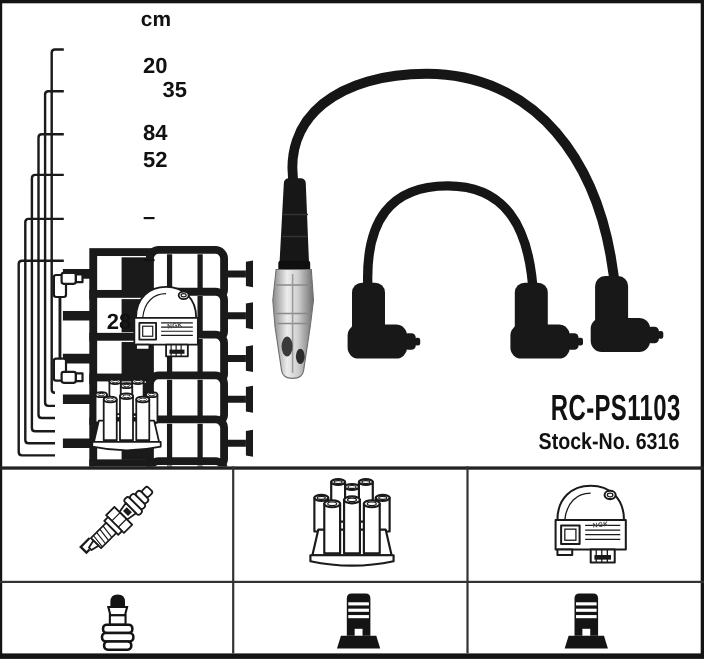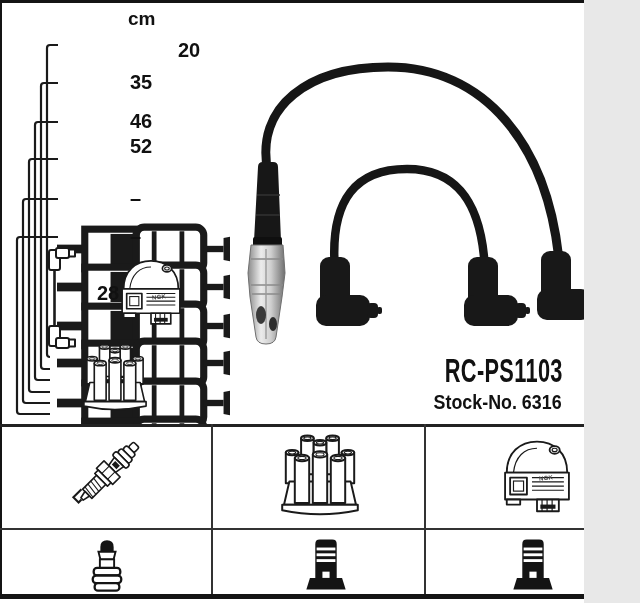--- a/index.html
+++ b/index.html
@@ -1,28 +1,28 @@
 <!DOCTYPE html>
 <html><head>
 <meta charset="utf-8">
 <style>
   html,body{margin:0;padding:0;background:#e8e8e8;}
   .stage{
-    position:relative;width:584px;height:603px;background:#ffffff;
+    position:relative;width:640px;height:603px;background:#ffffff;
     font-family:"Liberation Sans", sans-serif;color:#111;overflow:hidden;
   }
   .bar{position:absolute;background:#141414;}
   .bar-top{left:0;top:0;width:640px;height:3px;}
   .bar-left{left:0;top:0;width:2px;height:598px;}
   .bar-right{left:637px;top:0;width:3px;height:598px;}
   .bar-bottom{left:0;top:594px;width:640px;height:5px;}
 
   .unit-label{position:absolute;left:128px;top:9px;font-size:19px;font-weight:bold;line-height:19px;}
   .len-label{position:absolute;left:130px;width:40px;font-size:20px;font-weight:bold;line-height:20px;}
-  .len-0{top:40px;margin-left:48px;} .len-1{top:72px;} .len-2{top:111px;}
+  .len-0{top:50px;} .len-1{top:72px;text-align:right;} .len-2{top:111px;}
   .len-3{top:136px;} .len-4{top:188px;} .len-5{top:226px;}
   .len-28{position:absolute;left:68px;top:283px;font-size:20px;font-weight:bold;line-height:20px;margin-left:29px;}
 
   svg.schematic{position:absolute;left:0;top:0;}
   svg.photo{position:absolute;left:230px;top:45px;}
 
   .part-number{
     position:absolute;right:21px;top:354px;font-size:33px;font-weight:bold;
     line-height:33px;white-space:nowrap;transform:scaleX(0.66);transform-origin:100% 0;
     letter-spacing:0.5px;
@@ -228,21 +228,21 @@
     </g>
 
     <use href="#sym-coil" x="113" y="252" width="76" height="80"></use>
 
     <use href="#sym-cap" x="78" y="341" width="74" height="74"></use>
   </svg>
 
   <div class="unit-label">cm</div>
   <div class="len-label len-0">20</div>
   <div class="len-label len-1">35</div>
-  <div class="len-label len-2">46</div>
+  <div class="len-label len-2">84</div>
   <div class="len-label len-3">52</div>
   <div class="len-label len-4">–</div>
   <div class="len-label len-5">–</div>
   <div class="len-28">28</div>
 
   <svg class="photo" width="390" height="300" viewBox="0 0 390 300">
 
     <path d="M38,128 C24,60 80,22 158,22 C252,22 320,96 330,226" fill="none" stroke="#161616" stroke-width="9" stroke-linecap="round"></path>
 
     <path d="M105,226 C99,152 128,124 177,124 C226,124 252,156 255,226" fill="none" stroke="#161616" stroke-width="8.5" stroke-linecap="round"></path>

